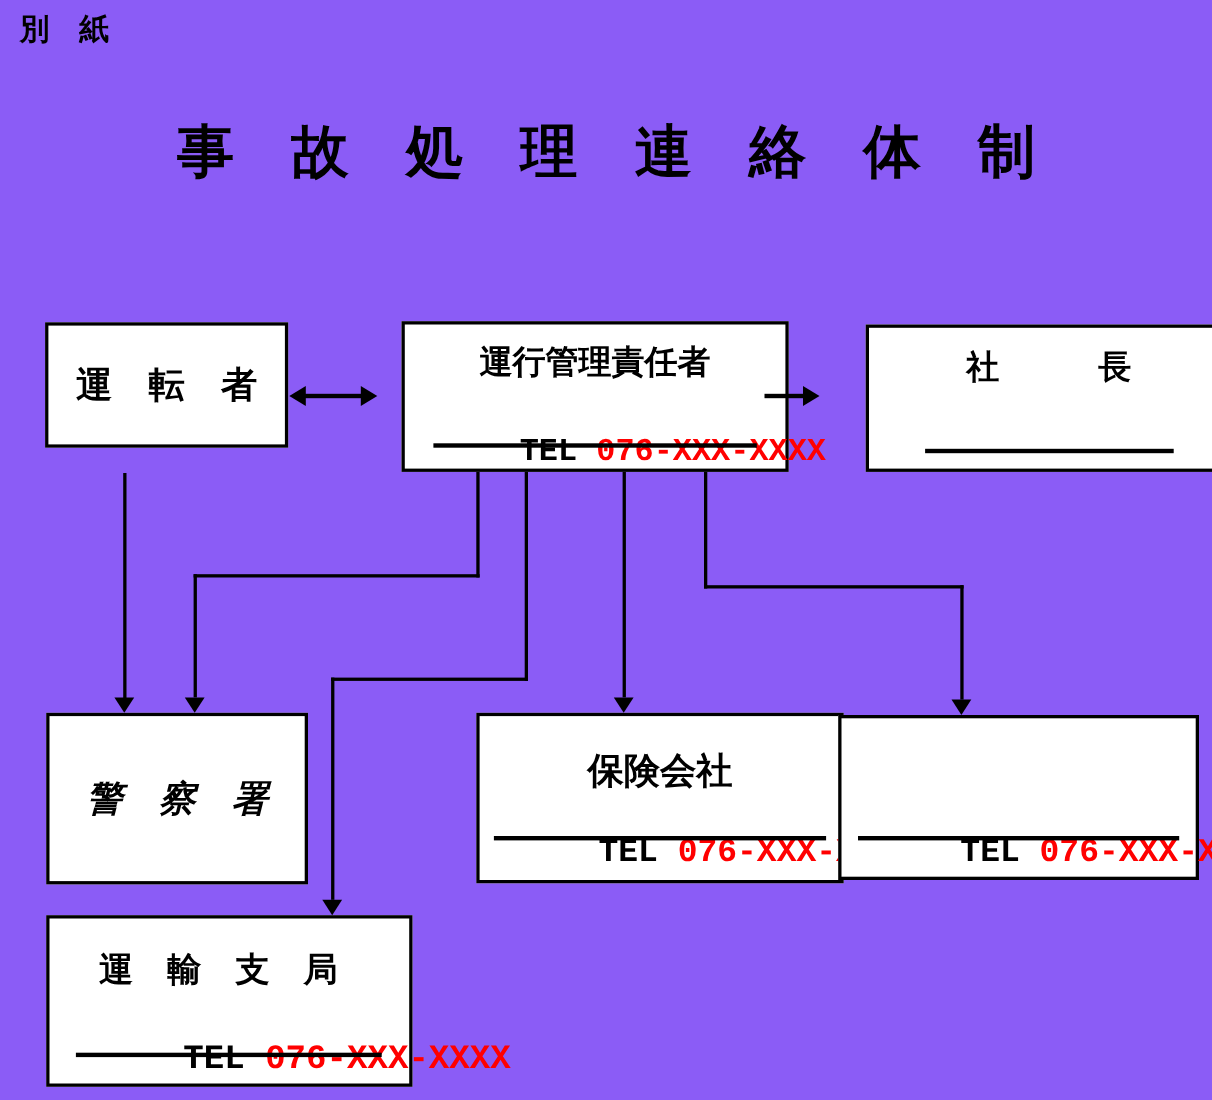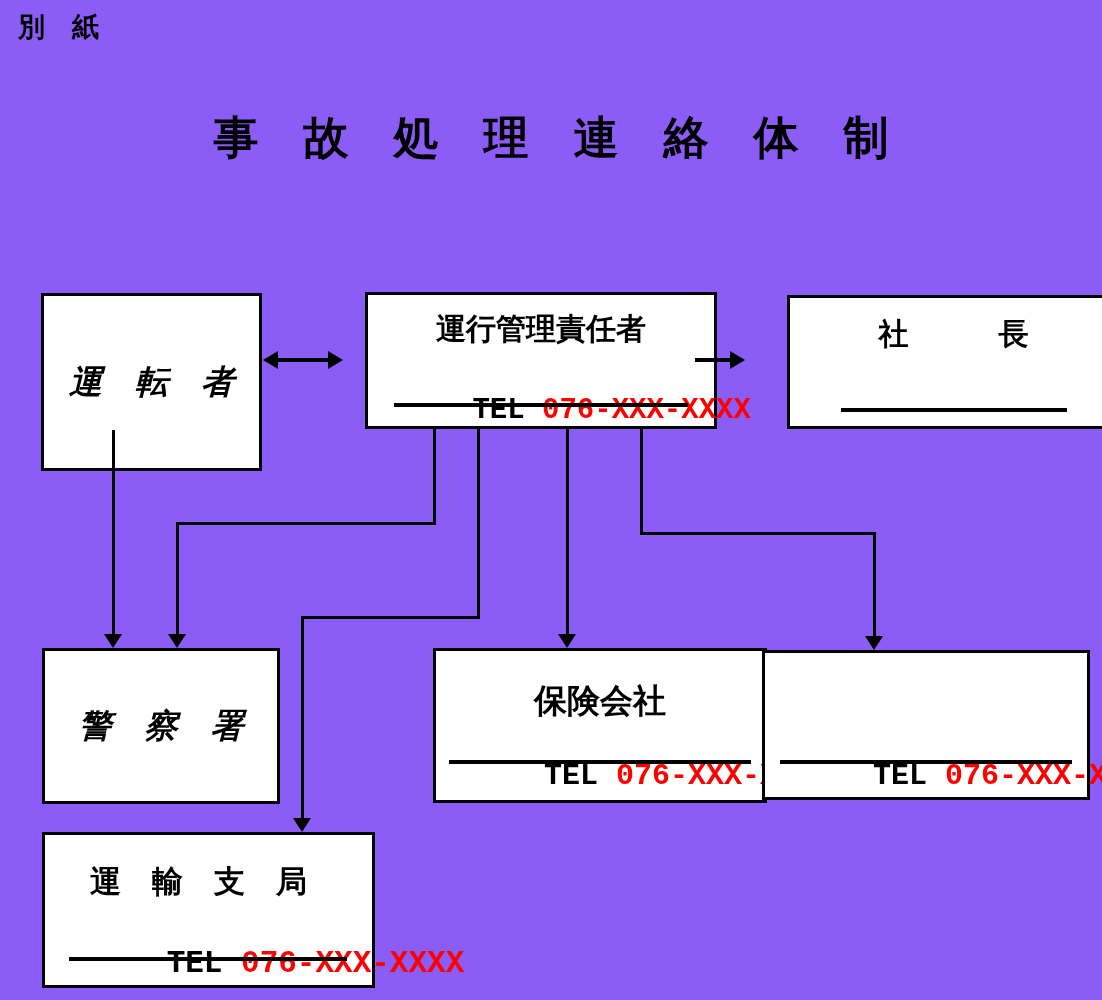--- a/index.html
+++ b/index.html
@@ -3,21 +3,21 @@
 <meta charset="utf-8">
 <style>
   html,body{margin:0;padding:0;background:#ffffff;}
   .sheet{
     position:relative;width:1102px;height:1000px;background:#8b5cf6;overflow:hidden;
     font-family:"DejaVu Sans", sans-serif;color:#000;
   }
   .jp{font-family:"DejaVu Sans", sans-serif;font-weight:bold;color:#000;}
   .corner{position:absolute;left:18px;top:12px;font-size:27px;line-height:30px;}
   .title{position:absolute;left:0;top:112px;width:100%;text-align:center;
-         font-size:45px;line-height:52px;font-weight:bold;}
+         font-size:52px;line-height:52px;font-weight:bold;}
   .box{position:absolute;border:3px solid #000;background:#fff;box-sizing:border-box;}
   .box .label{position:absolute;left:0;right:0;text-align:center;font-weight:bold;}
   .box.centered{display:flex;align-items:center;justify-content:center;}
   .box.centered .label{position:static;}
   .telrow{position:absolute;left:0;right:0;text-align:center;
           font-family:Liberation Mono, monospace;font-weight:bold;white-space:pre;}
   .telrow .num{color:var(--tel-red,#ff0000);}
   .underline{position:absolute;height:4px;background:#000;}
   .u-center{left:50%;transform:translateX(-50%);}
   .hline,.vline{position:absolute;background:#000;}
@@ -32,21 +32,21 @@
            border-right:15px solid #000;}
 </style>
 </head>
 <body>
 
 <div class="sheet">
 
   <div class="corner jp">別　紙</div>
   <div class="title jp">事　故　処　理　連　絡　体　制</div>
 
-  <div class="box centered" style="left:41px;top:293px;width:221px;height:178px;font-style:italic;">
+  <div class="box centered" style="left:41px;top:293px;width:221px;height:114px;">
     <span class="label jp" style="font-size:33px;">運　転　者</span>
   </div>
 
   <div class="box" style="left:343px;top:292px;width:352px;height:137px;margin-left:22px;">
     <div class="label jp" style="top:14px;font-size:30px;">運行管理責任者</div>
     <div class="telrow" style="top:66px;font-size:29px;">
       <span>TEL </span><span class="num">076-XXX-XXXX</span>
     </div>
     <div class="underline u-center" style="top:108px;width:294px;"></div>
   </div>

